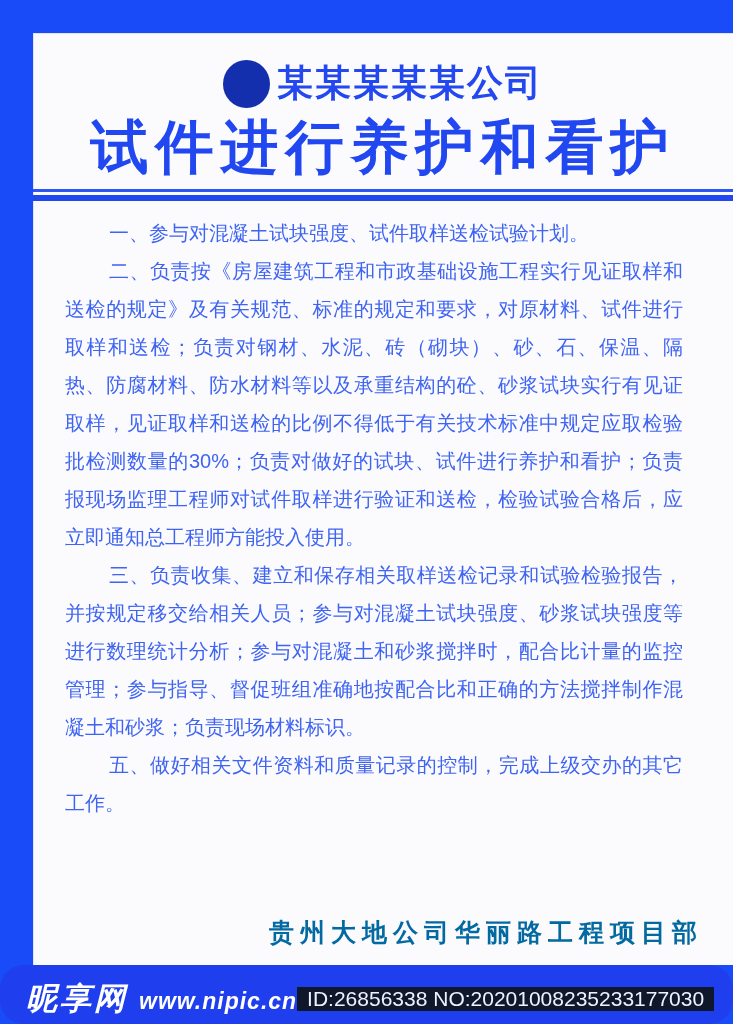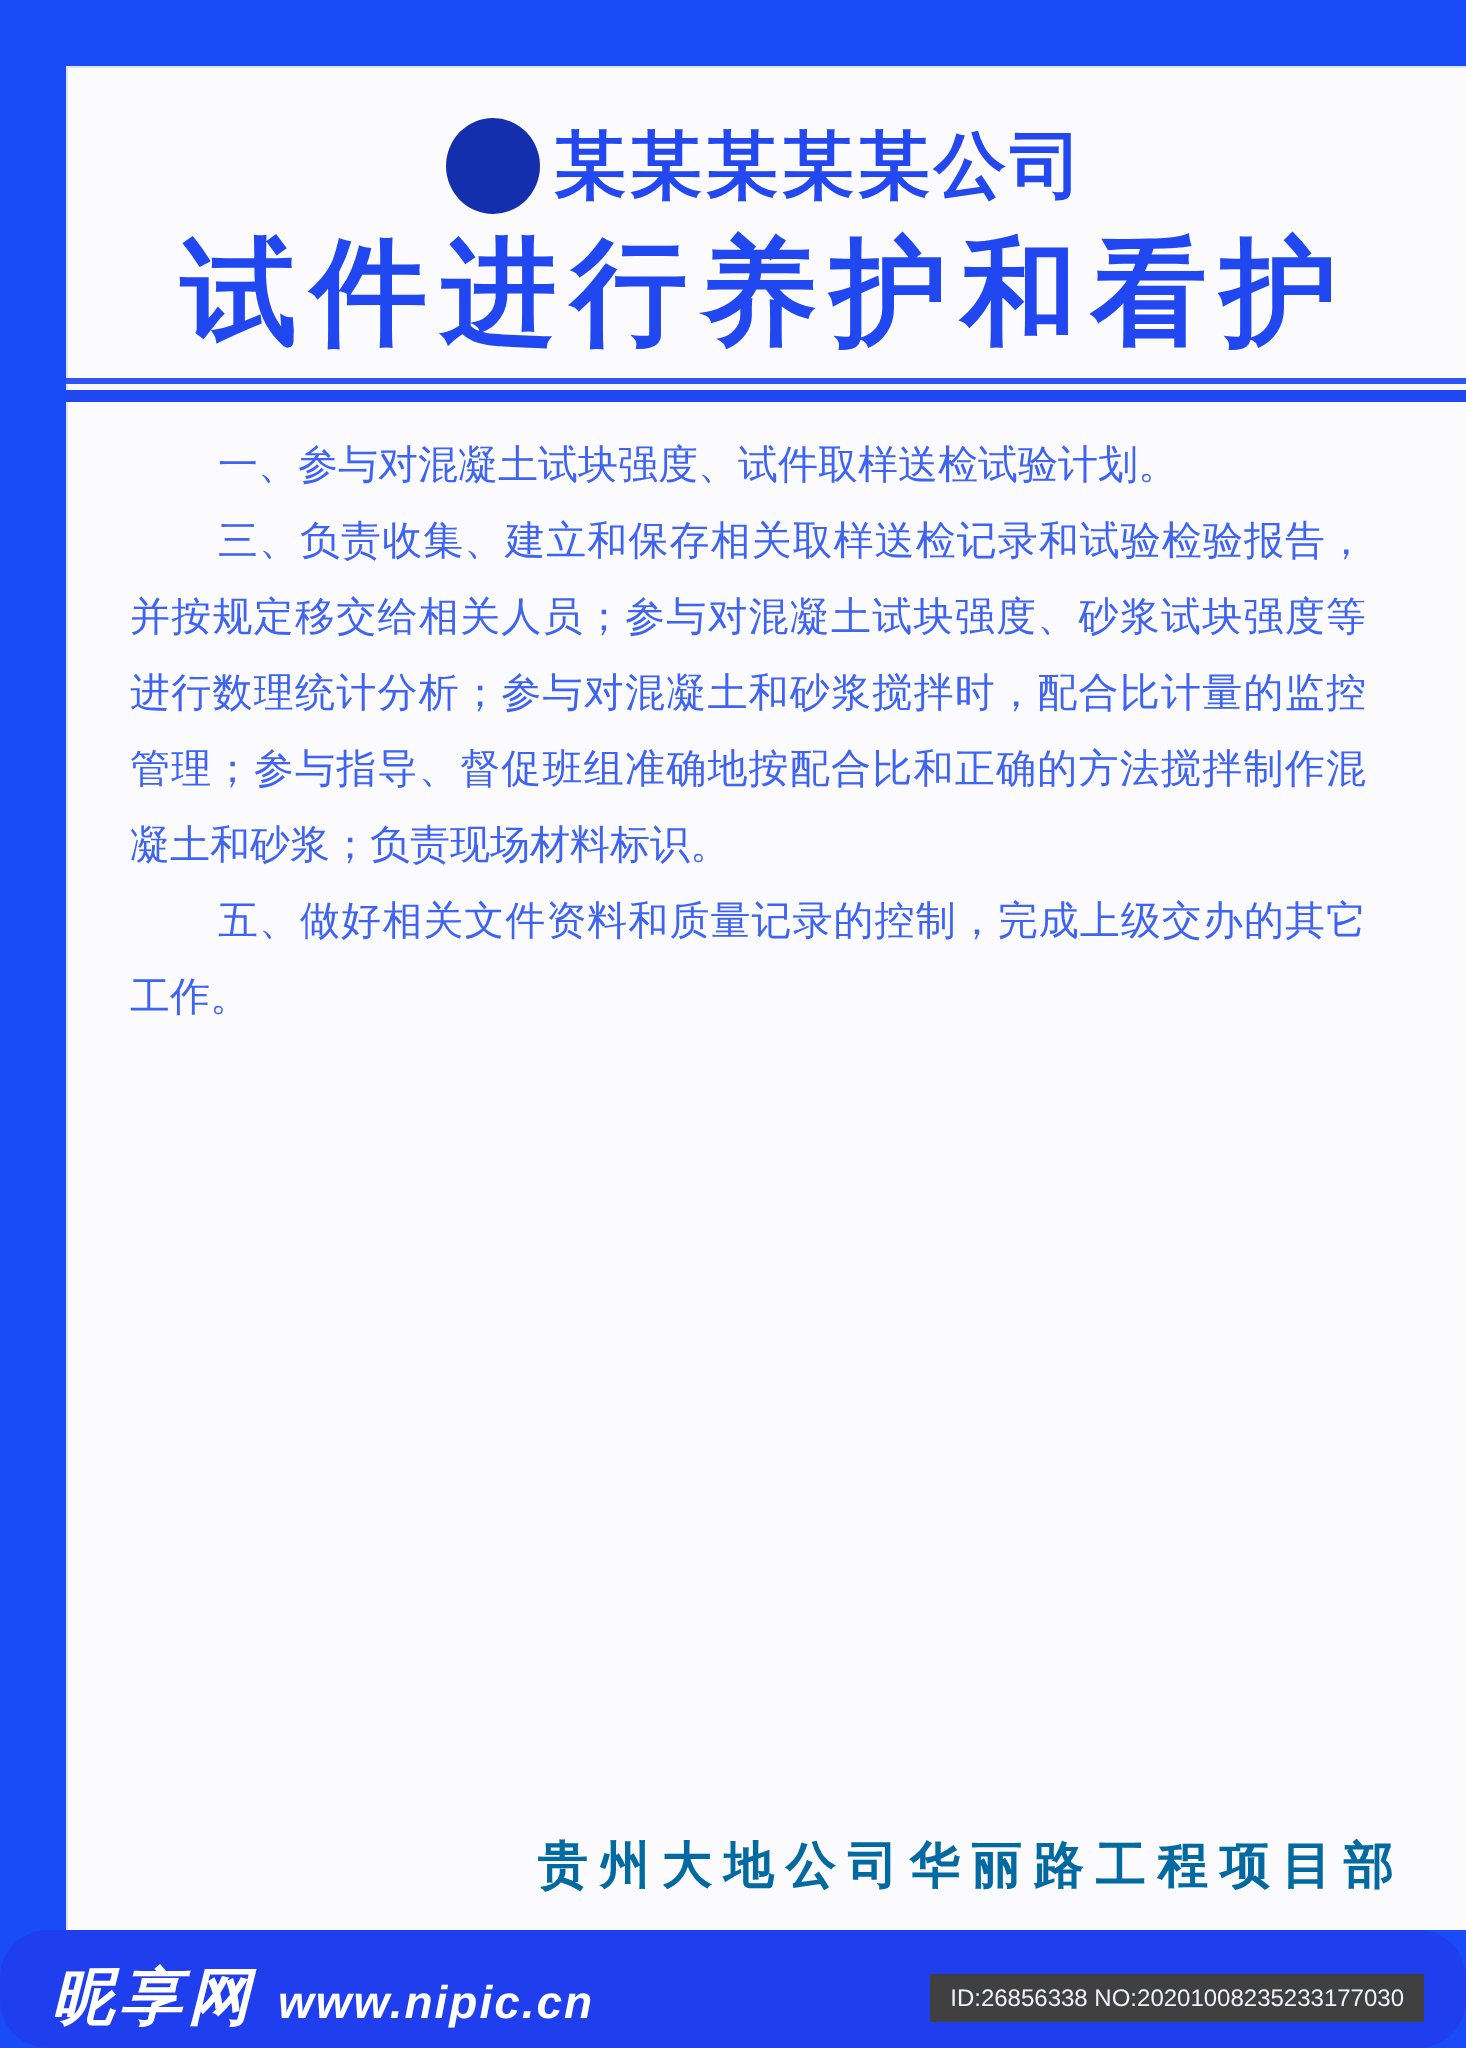--- a/index.html
+++ b/index.html
@@ -18,21 +18,21 @@
   .paper{
     position:absolute;
     left:33px;top:33px;right:0;bottom:59px;
     background:#fbfbfe;
     box-shadow:inset 1px 1px 0 #dfe3f2;
   }
   .company-row{
     margin-top:26px;
     display:flex;
     justify-content:center;
-    align-items:flex-start;
+    align-items:flex-end;
     gap:7px;
   }
   .logo-circle{
     width:47px;height:48px;
     border-radius:50%;
     background:#132fae;
     flex:0 0 auto;
   }
   .company-name{
     font-size:36px;
@@ -108,23 +108,23 @@
     white-space:nowrap;
   }
   .site-url{
     font-size:23px;
     letter-spacing:1px;
     white-space:nowrap;
   }
   .id-box{
     margin-left:auto;
     margin-right:11px;
-    background:#404040;
+    background:#0f172a;
     color:#eef2ff;
-    font-size:12px;
+    font-size:21px;
     line-height:22px;
     padding:1px 10px;
     white-space:nowrap;
   }
 </style>
 </head>
 <body>
 
 <div class="poster">
 
@@ -135,20 +135,21 @@
       <span class="company-name">某某某某某公司</span>
     </div>
 
     <h1 class="doc-title">试件进行养护和看护</h1>
 
     <div class="rule-thin"></div>
     <div class="rule-thick"></div>
 
     <div class="content">
       <p>一、参与对混凝土试块强度、试件取样送检试验计划。</p>
+      <p>二、负责按《房屋建筑工程和市政基础设施工程实行见证取样和送检的规定》及有关规范、标准的规定和要求，对原材料、试件进行取样和送检；负责对钢材、水泥、砖（砌块）、砂、石、保温、隔热、防腐材料、防水材料等以及承重结构的砼、砂浆试块实行有见证取样，见证取样和送检的比例不得低于有关技术标准中规定应取检验批检测数量的30%；负责对做好的试块、试件进行养护和看护；负责报现场监理工程师对试件取样进行验证和送检，检验试验合格后，应立即通知总工程师方能投入使用。</p>
       <p>三、负责收集、建立和保存相关取样送检记录和试验检验报告，并按规定移交给相关人员；参与对混凝土试块强度、砂浆试块强度等进行数理统计分析；参与对混凝土和砂浆搅拌时，配合比计量的监控管理；参与指导、督促班组准确地按配合比和正确的方法搅拌制作混凝土和砂浆；负责现场材料标识。</p>
       <p>五、做好相关文件资料和质量记录的控制，完成上级交办的其它工作。</p>
     </div>
 
     <div class="signature">贵州大地公司华丽路工程项目部</div>
 
   </div>
 
   <div class="bottom-bar">
     <div class="site-brand">

